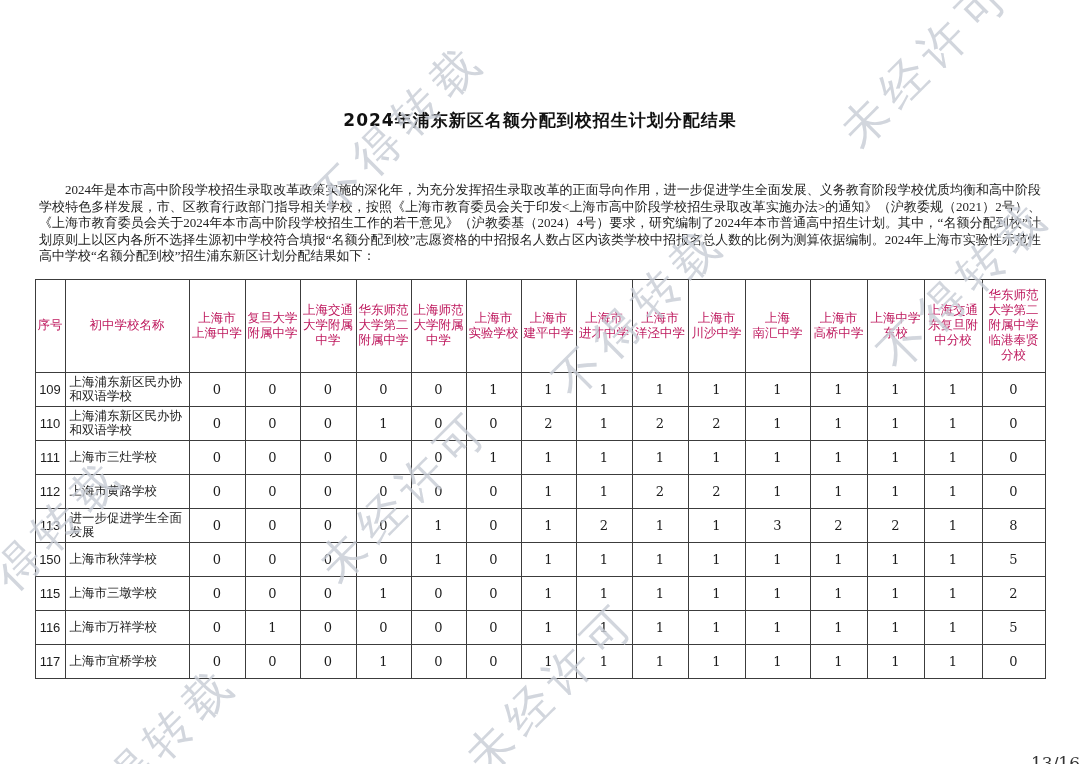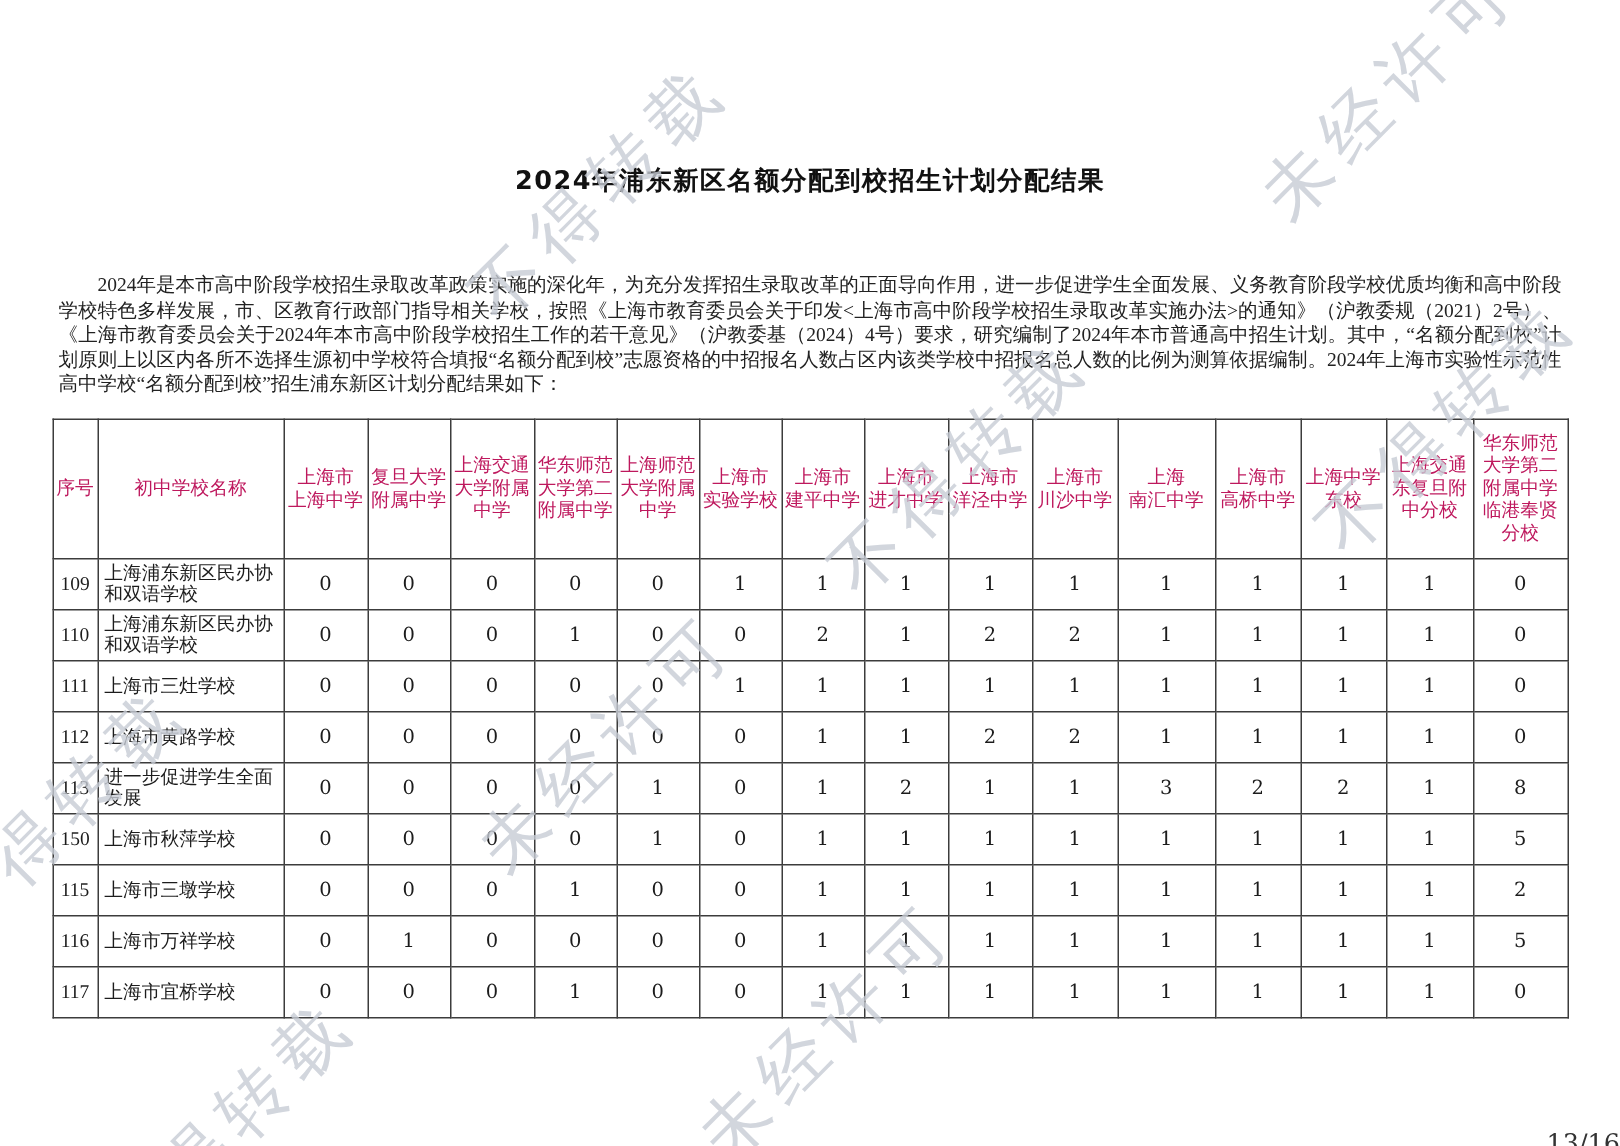--- a/index.html
+++ b/index.html
@@ -73,21 +73,21 @@
     white-space: pre-line;
     padding: 1px;
     color: #be185d;
     margin-top: 12px;
   }
   table.alloc tbody tr { height: 34px; }
   td.seq {
     text-align: center;
     font-size: 13px;
     vertical-align: middle;
-    font-family: Liberation Serif, serif;
+    font-family: Liberation Sans, sans-serif;
   }
   td.name {
     text-align: left;
     font-size: 12.5px;
     line-height: 14.5px;
     padding: 2px 4px;
     vertical-align: middle;
     margin-left: 34px;
   }
   td.num {

